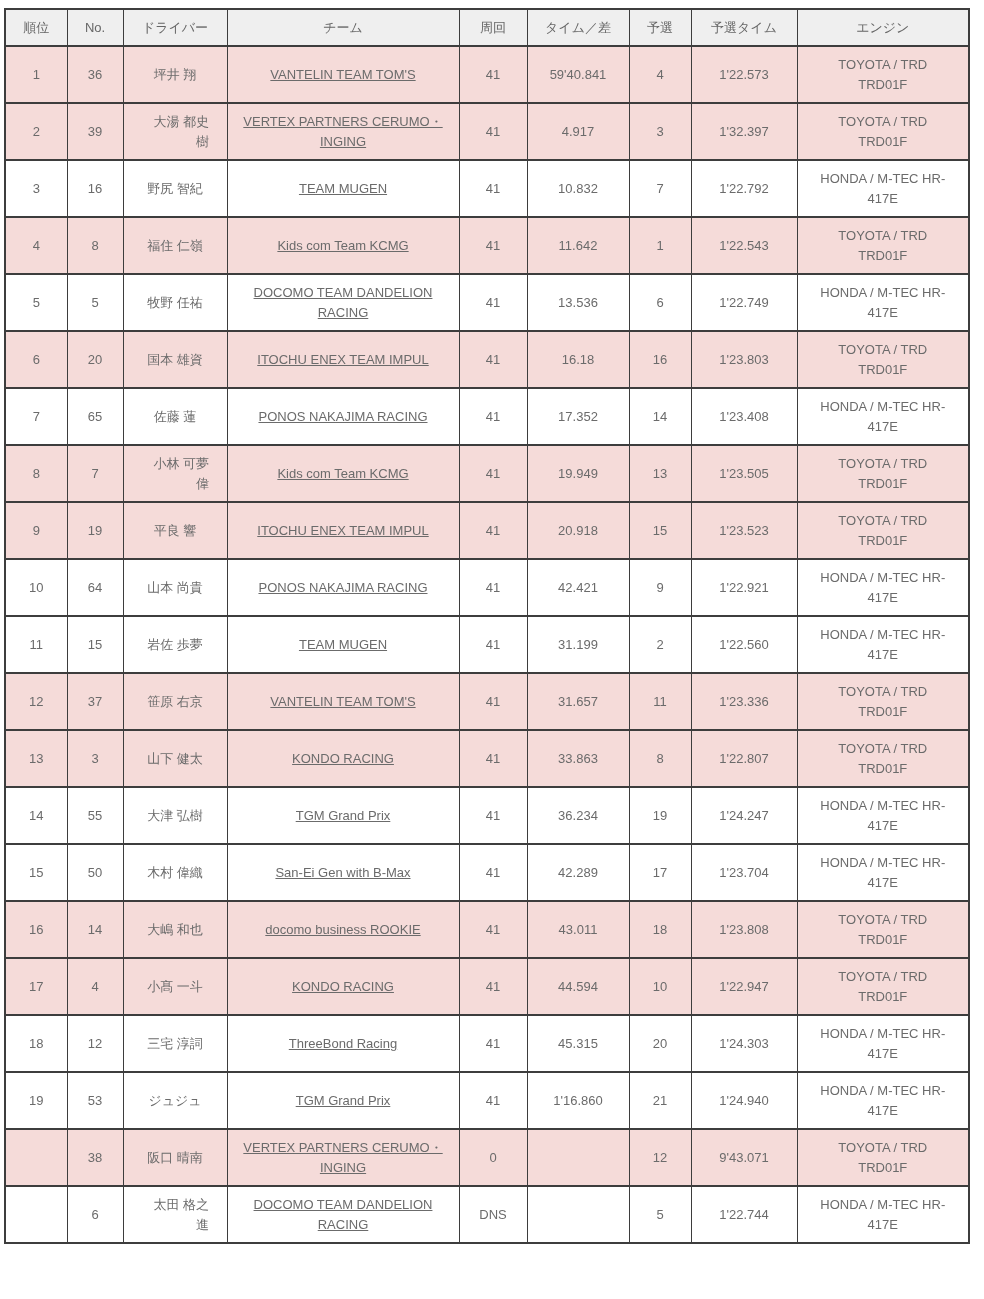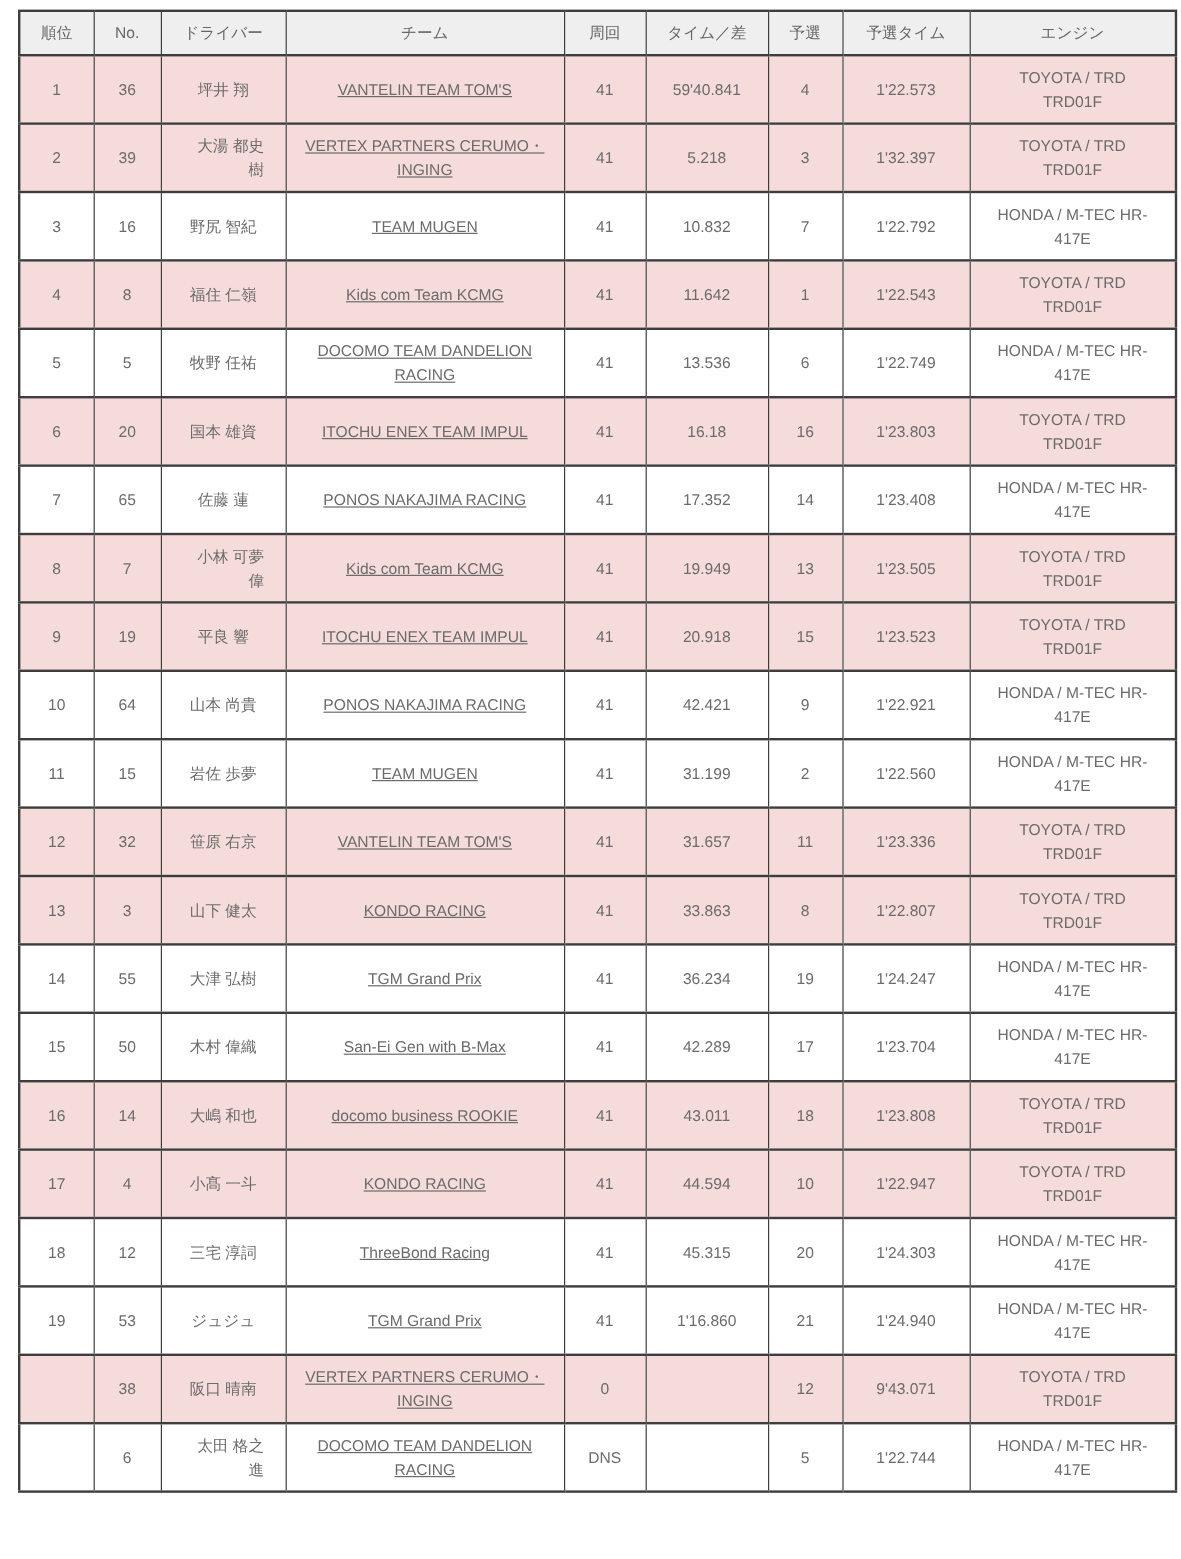--- a/index.html
+++ b/index.html
@@ -4,21 +4,21 @@
 <style>
   html, body {
     margin: 0;
     padding: 0;
     background: #ffffff;
     font-family: "Liberation Sans", "DejaVu Sans", sans-serif;
   }
   .page {
     width: 984px;
     box-sizing: border-box;
-    padding: 8px 15px;
+    padding: 8px 4px;
   }
   table.results {
     border-collapse: collapse;
     table-layout: fixed;
     width: 966px;
     border: 2px solid #3d3d3d;
   }
   table.results th,
   table.results td {
     border-style: solid;
@@ -113,21 +113,21 @@
           <td class="col-grid"><span>4</span></td>
           <td class="col-qtime"><span>1'22.573</span></td>
           <td class="col-engine"><span>TOYOTA / TRD TRD01F</span></td>
         </tr>
         <tr class="row-toyota">
           <td class="col-pos"><span>2</span></td>
           <td class="col-no"><span>39</span></td>
           <td class="col-driver"><span>大湯 都史樹</span></td>
           <td class="col-team"><span>VERTEX PARTNERS CERUMO・INGING</span></td>
           <td class="col-laps"><span>41</span></td>
-          <td class="col-time"><span>5.218</span></td>
+          <td class="col-time"><span>4.917</span></td>
           <td class="col-grid"><span>3</span></td>
           <td class="col-qtime"><span>1'32.397</span></td>
           <td class="col-engine"><span>TOYOTA / TRD TRD01F</span></td>
         </tr>
         <tr class="row-honda">
           <td class="col-pos"><span>3</span></td>
           <td class="col-no"><span>16</span></td>
           <td class="col-driver"><span>野尻 智紀</span></td>
           <td class="col-team"><span>TEAM MUGEN</span></td>
           <td class="col-laps"><span>41</span></td>
@@ -219,21 +219,21 @@
           <td class="col-driver"><span>岩佐 歩夢</span></td>
           <td class="col-team"><span>TEAM MUGEN</span></td>
           <td class="col-laps"><span>41</span></td>
           <td class="col-time"><span>31.199</span></td>
           <td class="col-grid"><span>2</span></td>
           <td class="col-qtime"><span>1'22.560</span></td>
           <td class="col-engine"><span>HONDA / M-TEC HR-417E</span></td>
         </tr>
         <tr class="row-toyota">
           <td class="col-pos"><span>12</span></td>
-          <td class="col-no"><span>32</span></td>
+          <td class="col-no"><span>37</span></td>
           <td class="col-driver"><span>笹原 右京</span></td>
           <td class="col-team"><span>VANTELIN TEAM TOM'S</span></td>
           <td class="col-laps"><span>41</span></td>
           <td class="col-time"><span>31.657</span></td>
           <td class="col-grid"><span>11</span></td>
           <td class="col-qtime"><span>1'23.336</span></td>
           <td class="col-engine"><span>TOYOTA / TRD TRD01F</span></td>
         </tr>
         <tr class="row-toyota">
           <td class="col-pos"><span>13</span></td>

